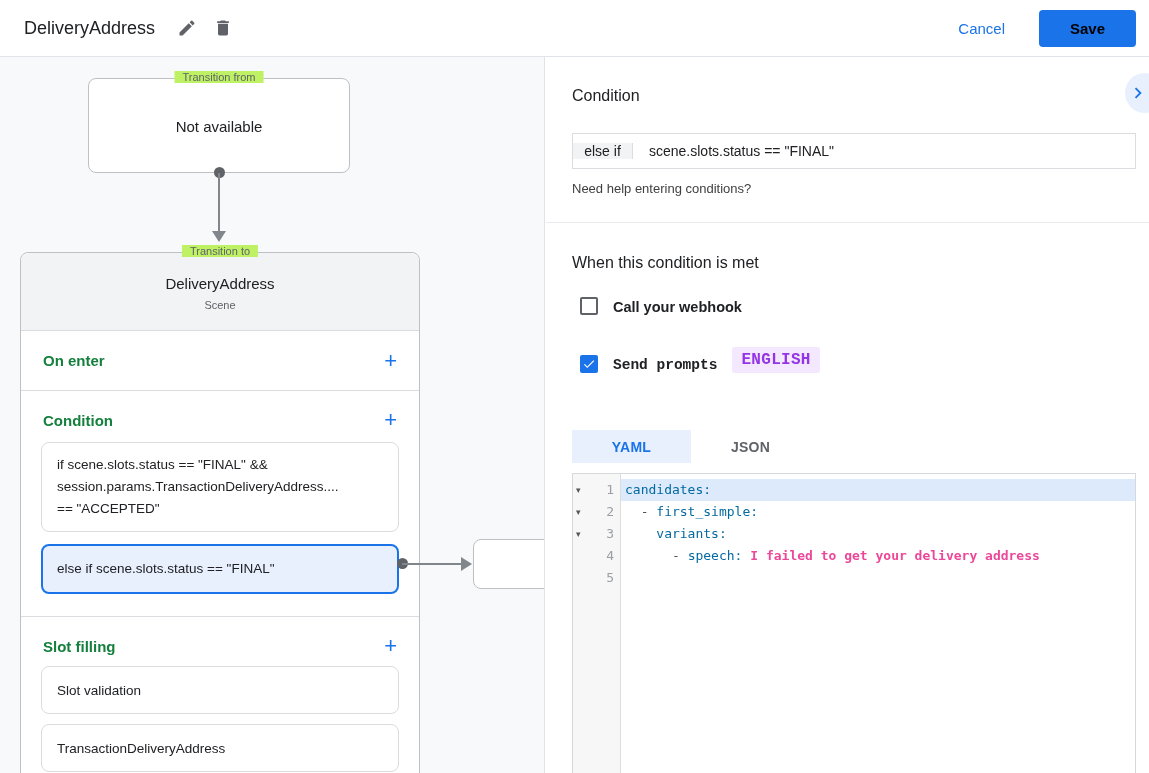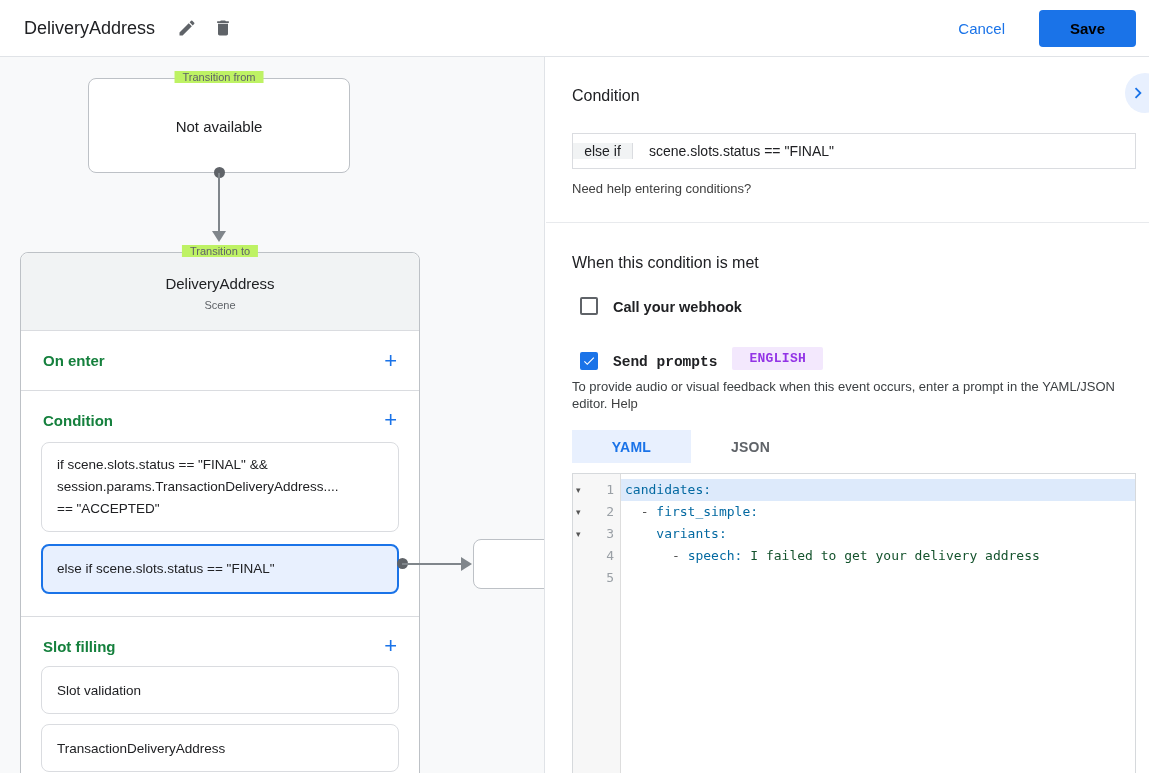--- a/index.html
+++ b/index.html
@@ -74,43 +74,43 @@
   .link { color:#404040; text-decoration:none; cursor:pointer; }
   .help-cond { position:absolute; left:26px; top:124px; font-size:13px; }
   .divider { position:absolute; left:0; top:165px; width:603px; height:1px; background:#e8eaed; }
   .h-when { top:197px; }
   .check-row { position:absolute; left:34px; display:flex; align-items:flex-end; }
   .row-webhook { top:240px; }
   .row-prompts { top:290px;font-family:Liberation Mono, monospace; }
   .checkbox { width:18px; height:18px; border:2px solid #5f6368; border-radius:2px; background:#fff; cursor:pointer; }
   .checkbox.checked { border-color:#1a73e8; background:#1a73e8; display:flex; align-items:center; justify-content:center; }
   .check-label { margin-left:15px; font-size:14.5px; font-weight:700; color:#202124; cursor:pointer; }
-  .lang-badge { margin-left:15px; background:#f3e8fd; color:#9334e6; font-size:13px; font-weight:700;
-                letter-spacing:.3px; padding:4px 17px; border-radius:2px; }
+  .lang-badge { margin-left:15px; background:#f3e8fd; color:#9334e6; font-size:16px; font-weight:700;
+                letter-spacing:.3px; padding:4px 9px; border-radius:2px; }
   .desc { position:absolute; left:26px; top:321px; width:562px; font-size:13px; line-height:17px; color:#3c4043; }
   .tabs { position:absolute; left:26px; top:373px; display:flex; }
   .tab { width:119px; height:33px; display:flex; align-items:center; justify-content:center;
          font-size:14px; font-weight:700; letter-spacing:.25px; color:#5f6368; cursor:pointer; }
   .tab.active { background:#e8f0fe; color:#1a73e8; }
 
   
   .editor { position:absolute; left:26px; top:416px; width:564px; height:310px;
             border:1px solid #d6d9dc; display:flex; background:#fff;
             font-family:"DejaVu Sans Mono", monospace; font-size:13px; }
   .gutter { width:48px; background:#f7f7f7; border-right:1px solid #ddd; padding-top:5px; }
   .gutter-row { position:relative; height:22px; line-height:22px; }
   .fold { position:absolute; left:3px; top:0; font-size:9px; color:#555; cursor:pointer;
           font-family:"DejaVu Sans", sans-serif; }
   .lnum { position:absolute; right:6px; top:0; color:#9aa0a6; font-size:13px; }
   .code { flex:1; padding-top:5px; overflow:hidden; cursor:text; }
   .code-line { height:22px; line-height:22px; padding-left:4px; white-space:pre; }
   .code-line.active { background:#ddeafb; }
   .seg-key { color:#0369a1; }
   .seg-meta { color:#555; }
-  .seg-plain { color:#14532d; }
+  .seg-plain { color:#ec4899;font-weight:bold; }
 </style>
 </head>
 <body>
 
 <div class="app">
 
   <header class="topbar">
     <div class="page-title">DeliveryAddress</div>
     <svg class="title-icon" viewBox="0 0 24 24">
       <path d="M3 17.25V21h3.75L17.81 9.94l-3.75-3.75L3 17.25zM20.71 7.04c.39-.39.39-1.02 0-1.41l-2.34-2.34a.9959.9959 0 0 0-1.41 0l-1.83 1.83 3.75 3.75 1.83-1.83z"></path>
@@ -204,23 +204,20 @@
     <div class="check-row row-prompts">
       <div class="checkbox checked">
         <svg width="14" height="14" viewBox="0 0 24 24">
           <path fill="#fff" d="M9 16.17L4.83 12l-1.42 1.41L9 19 21 7l-1.41-1.41z"></path>
         </svg>
       </div>
       <span class="check-label">Send prompts</span>
       <span class="lang-badge">ENGLISH</span>
     </div>
 
-    <div class="desc"><span>To provide audio or visual feedback when this event occurs, enter a prompt in the YAML/JSON editor.</span>
-      <a class="link">Help</a>
-    </div>
 
     <div class="tabs">
       <div class="tab active">YAML</div>
       <div class="tab">JSON</div>
     </div>
 
     <div class="editor">
       <div class="gutter">
         <div class="gutter-row">
           <span class="fold">▾</span>

